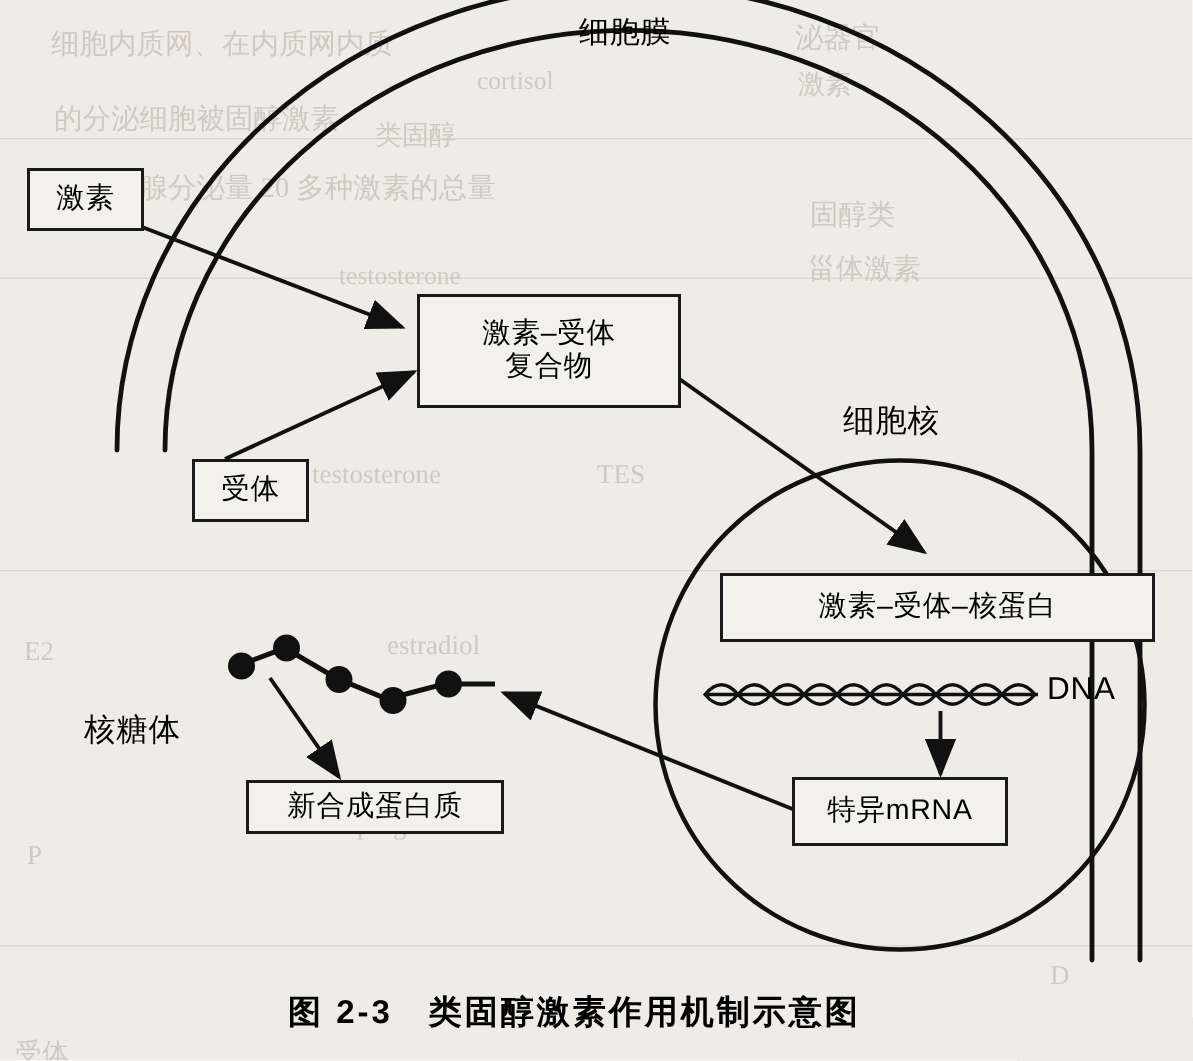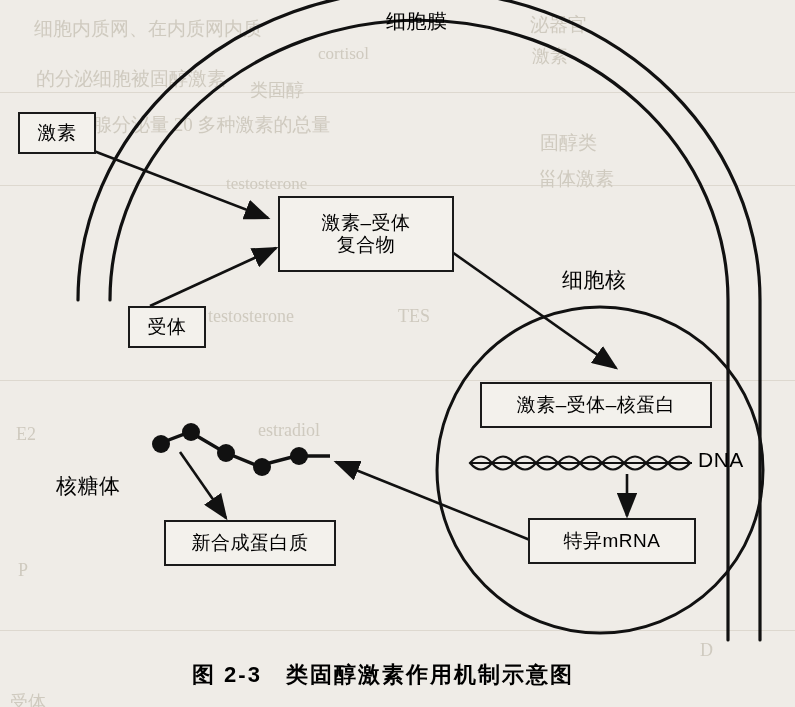--- a/index.html
+++ b/index.html
@@ -160,21 +160,21 @@
 
   <div class="label-box" style="left:18px; top:112px; width:78px; height:42px;">激素</div>
 
   <div class="label-box" style="left:128px; top:306px; width:78px; height:42px;">受体</div>
 
   <div class="label-box" style="left:278px; top:196px; width:176px; height:76px; flex-direction:column;">
     <span>激素–受体</span>
     <span>复合物</span>
   </div>
 
-  <div class="label-box" style="left:480px; top:382px; width:232px; height:46px;">激素–受体–核蛋白</div>
+  <div class="label-box" style="left:480px; top:382px; width:290px; height:46px;">激素–受体–核蛋白</div>
 
-  <div class="label-box" style="left:528px; top:518px; width:168px; height:46px;">特异mRNA</div>
+  <div class="label-box" style="left:528px; top:518px; width:144px; height:46px;">特异mRNA</div>
 
-  <div class="label-box" style="left:164px; top:520px; width:172px; height:46px;">新合成蛋白质</div>
+  <div class="label-box" style="left:164px; top:520px; width:172px; height:36px;">新合成蛋白质</div>
 
   <div class="caption" style="left:192px; top:660px;text-align:right;">图 2-3　类固醇激素作用机制示意图</div>
 
 </div>
 
 </body></html>

